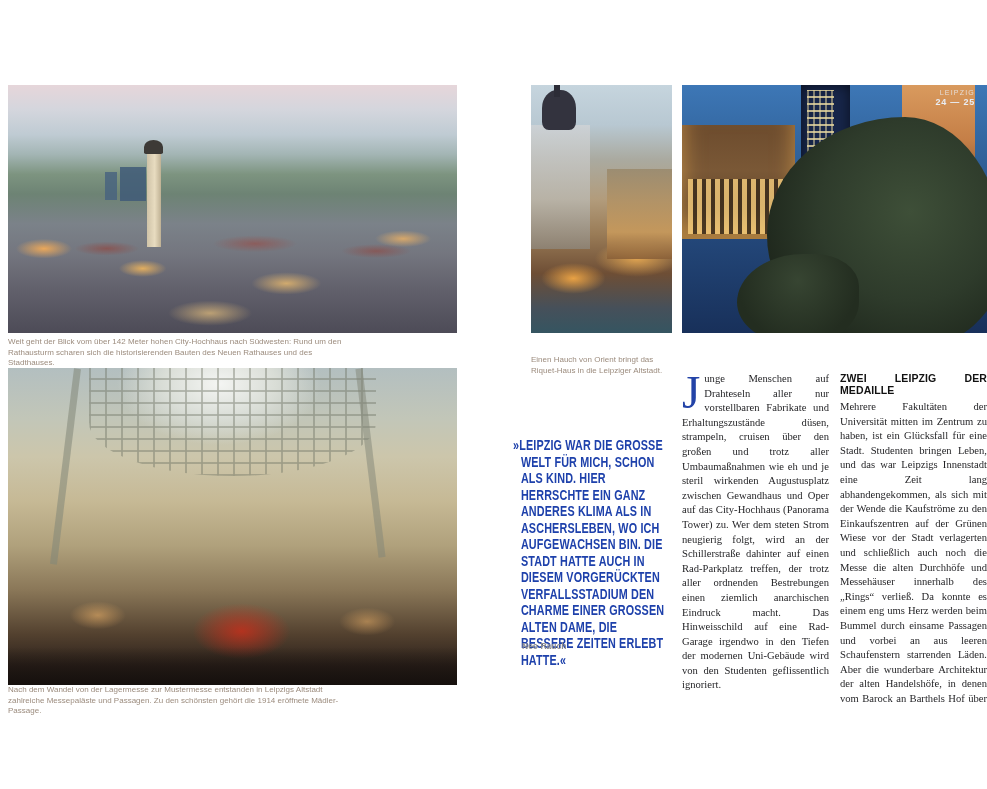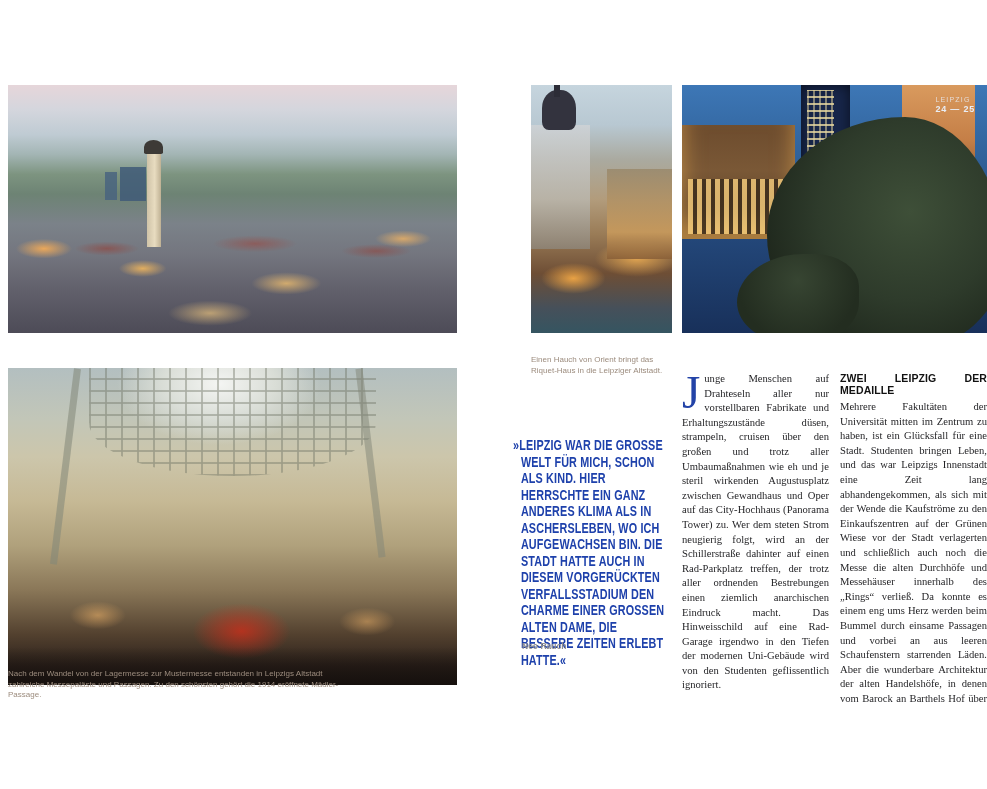--- a/index.html
+++ b/index.html
@@ -72,28 +72,28 @@
     background:linear-gradient(180deg,#d99a5e 0%,#c57f47 55%,#8a5a36 100%);
     border-radius:0 0 18% 18%;}
   .f-statue{right:-6%;bottom:-8%;width:78%;height:95%;
     background:radial-gradient(ellipse at 60% 40%, #3e4f38 0%, #2e3b2b 45%, #1c241a 80%);
     border-radius:58% 42% 45% 55%/50% 60% 40% 50%;}
   .f-statue2{left:18%;bottom:-4%;width:40%;height:36%;
     background:radial-gradient(ellipse at 50% 30%, #374532 0%, #232d20 70%);
     border-radius:60% 40% 50% 50%;}
 
   
-  .badge{position:absolute;right:12px;top:11px;color:#e9edf4;}
+  .badge{position:absolute;right:12px;top:4px;text-align:right;color:#e9edf4;}
   .badge-loc{font-size:7px;letter-spacing:1.2px;opacity:.8;}
   .badge-pages{font-size:9px;font-weight:bold;letter-spacing:.8px;margin-top:1px;}
 
   
   .caption{position:absolute;font-size:8px;line-height:10.5px;color:#9c8c7e;margin:0;}
   .cap-tl{left:8px;top:337px;width:340px;}
-  .cap-bl{left:8px;top:669px;width:335px;}
+  .cap-bl{left:8px;top:685px;width:335px;}
   .cap-mid{left:531px;top:355px;width:150px;}
   .cap-r{left:683px;top:337px;width:300px;}
 
   
   .pull-quote{position:absolute;left:513px;top:437px;width:218px;margin:0;
     transform:scaleX(.72);transform-origin:0 0;
     font-weight:bold;font-size:15px;line-height:16.5px;letter-spacing:.2px;
     color:#1e41ab;text-transform:uppercase;}
   .pull-quote p{margin:0;text-indent:-11px;padding-left:11px;}
   .attribution{position:absolute;left:522px;top:641px;font-size:8.5px;color:#8d8d8d;margin:0;font-weight:bold;}
@@ -114,20 +114,21 @@
 
 <div class="spread">
 
   <figure class="photo-aerial">
     <div class="ph t-hirise"></div>
     <div class="ph t-hirise2"></div>
     <div class="ph t-roofs"></div>
     <div class="ph t-body"></div>
     <div class="ph t-roof"></div>
   </figure>
+  <p class="caption cap-tl">Weit geht der Blick vom über 142 Meter hohen City-Hochhaus nach Südwesten: Rund um den Rathausturm scharen sich die historisierenden Bauten des Neuen Rathauses und des Stadthauses.</p>
 
   <figure class="photo-passage">
     <div class="ph p-grid"></div>
     <div class="ph p-rib1"></div>
     <div class="ph p-rib2"></div>
     <div class="ph p-crowd"></div>
   </figure>
   <p class="caption cap-bl">Nach dem Wandel von der Lagermesse zur Mustermesse entstanden in Leipzigs Altstadt zahlreiche Messepaläste und Passagen. Zu den schönsten gehört die 1914 eröffnete Mädler-Passage.</p>
 
   <figure class="photo-street">

